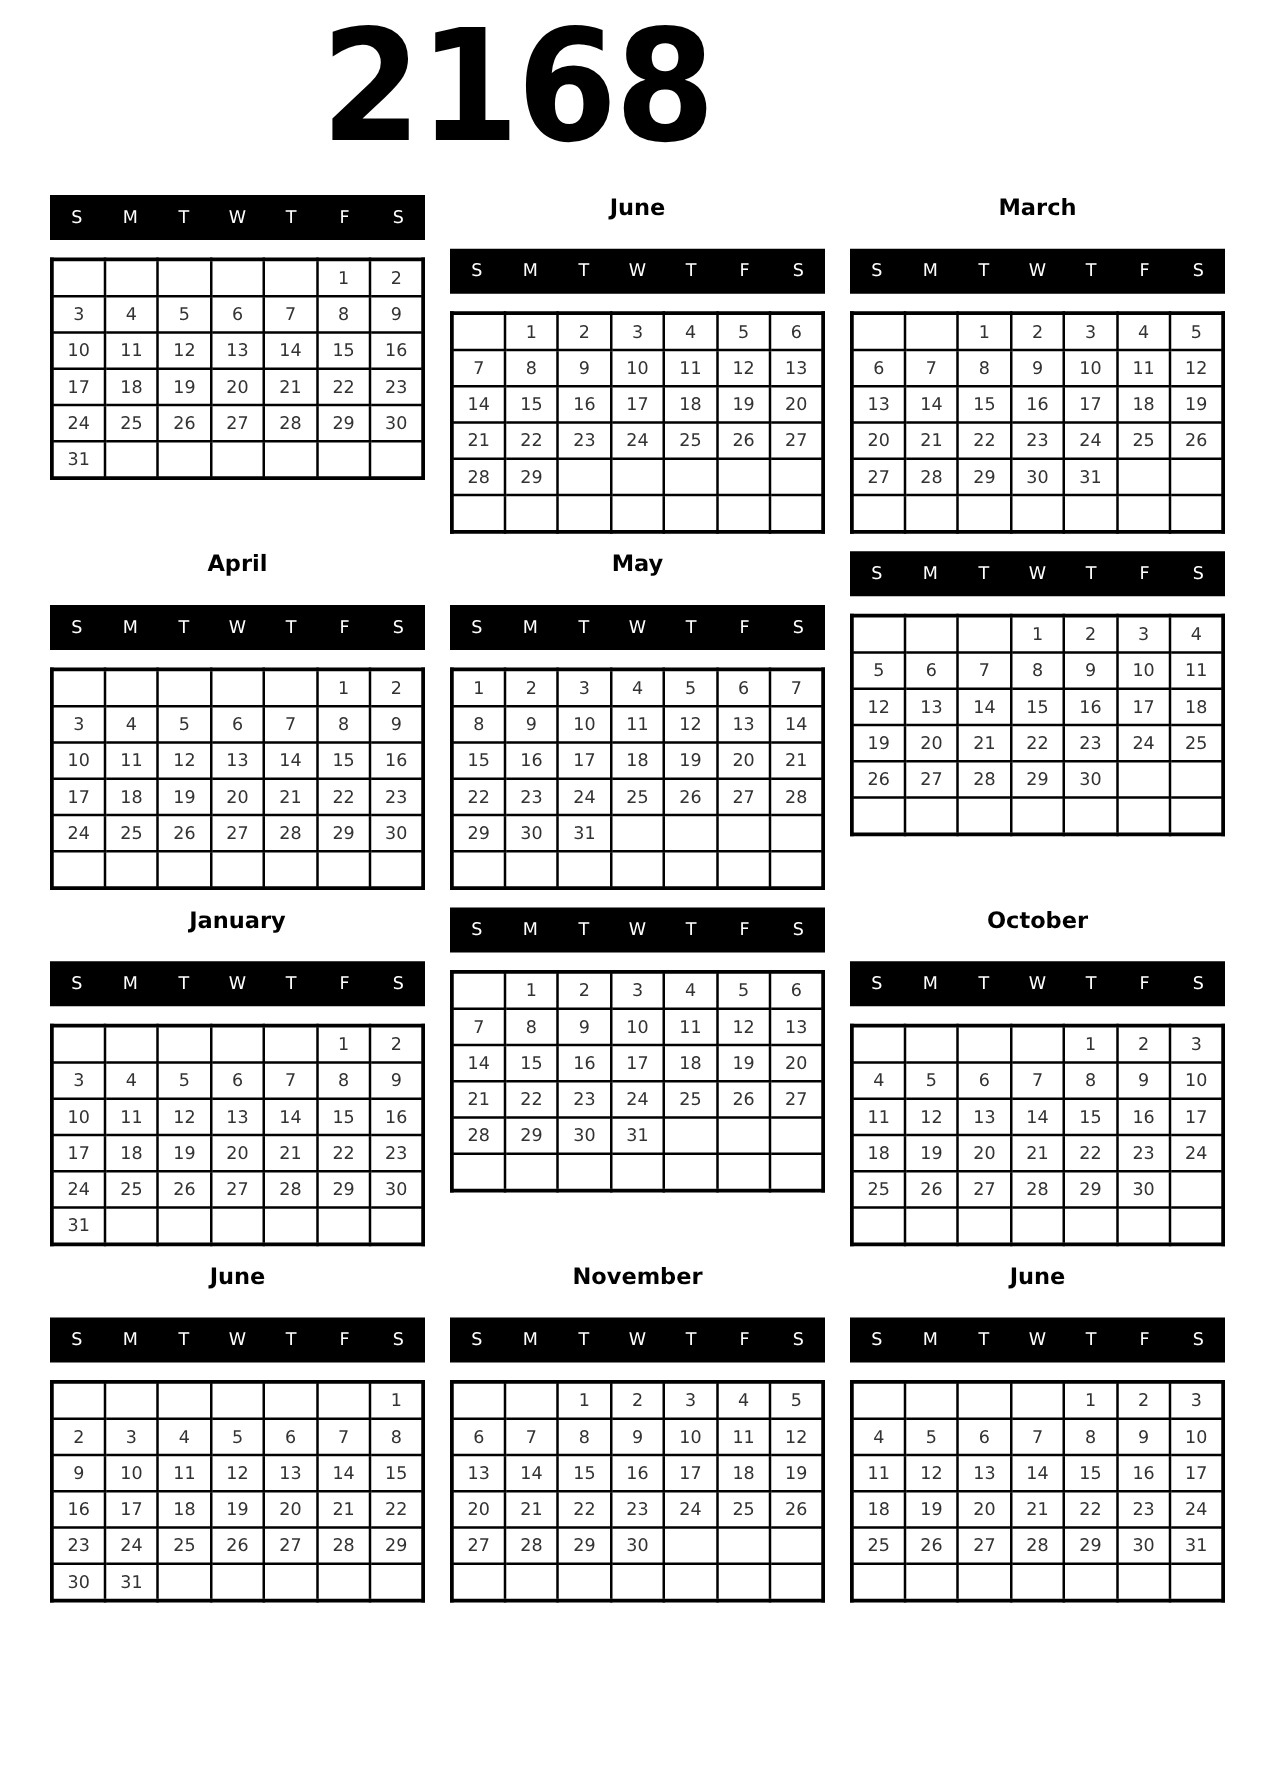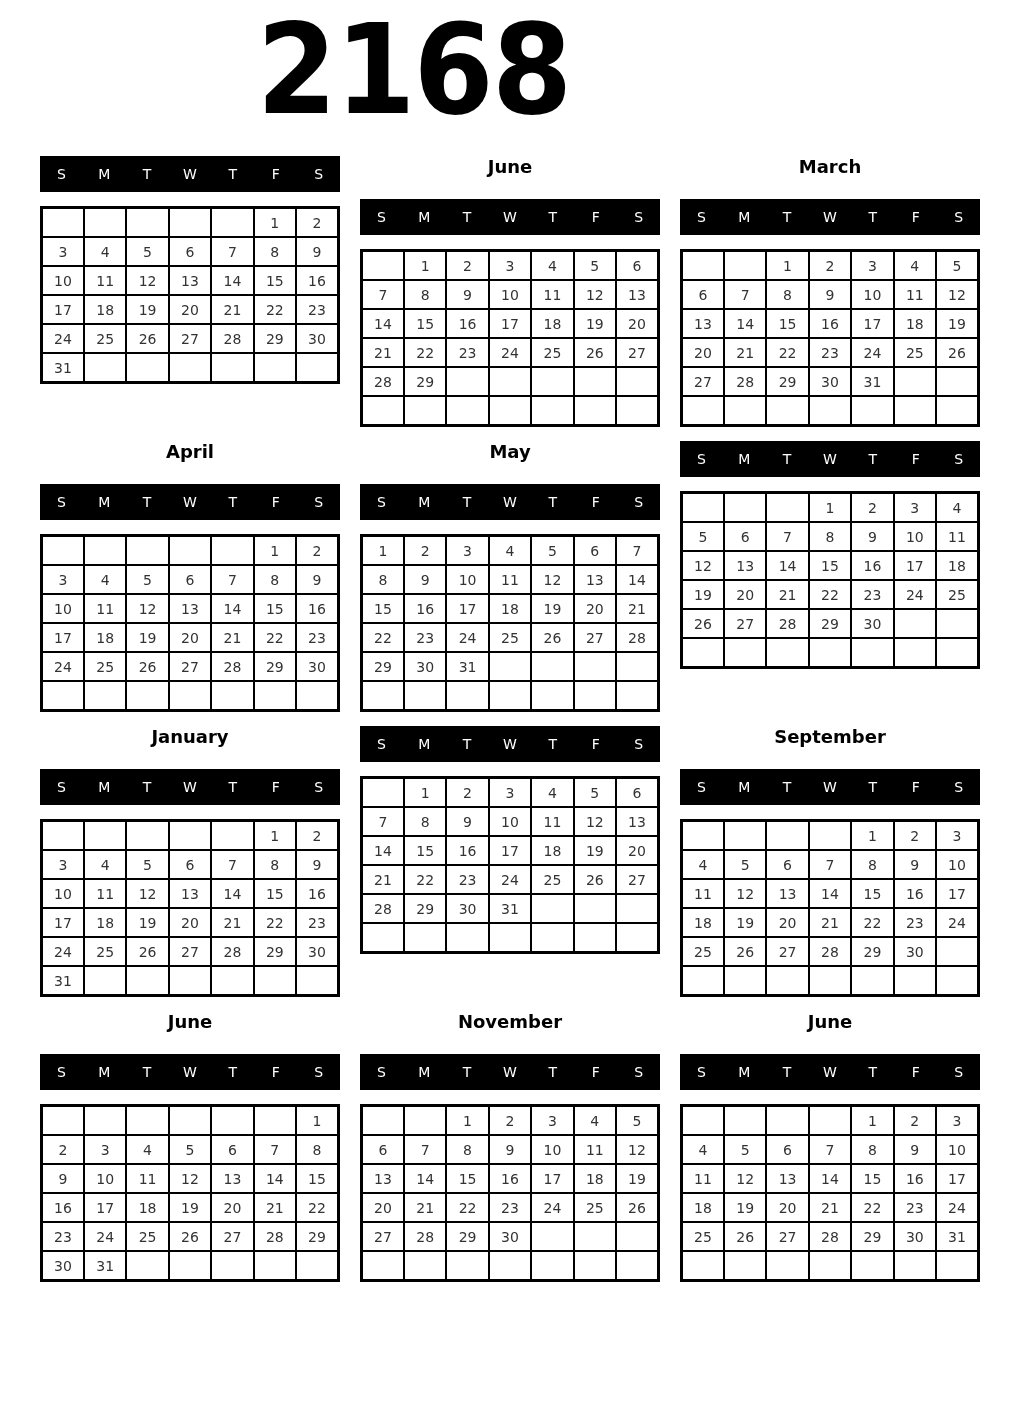--- a/index.html
+++ b/index.html
@@ -645,21 +645,21 @@
               <td></td>
               <td></td>
               <td></td>
               <td></td>
             </tr>
           </tbody>
         </table>
   </section>
 
   <section class="month">
-    <h2 class="month-title">September</h2>
+    <h2 class="month-title">October</h2>
     <div class="weekday-header">
           <span>S</span>
           <span>M</span>
           <span>T</span>
           <span>W</span>
           <span>T</span>
           <span>F</span>
           <span>S</span>
         </div>
     <table class="month-grid">

